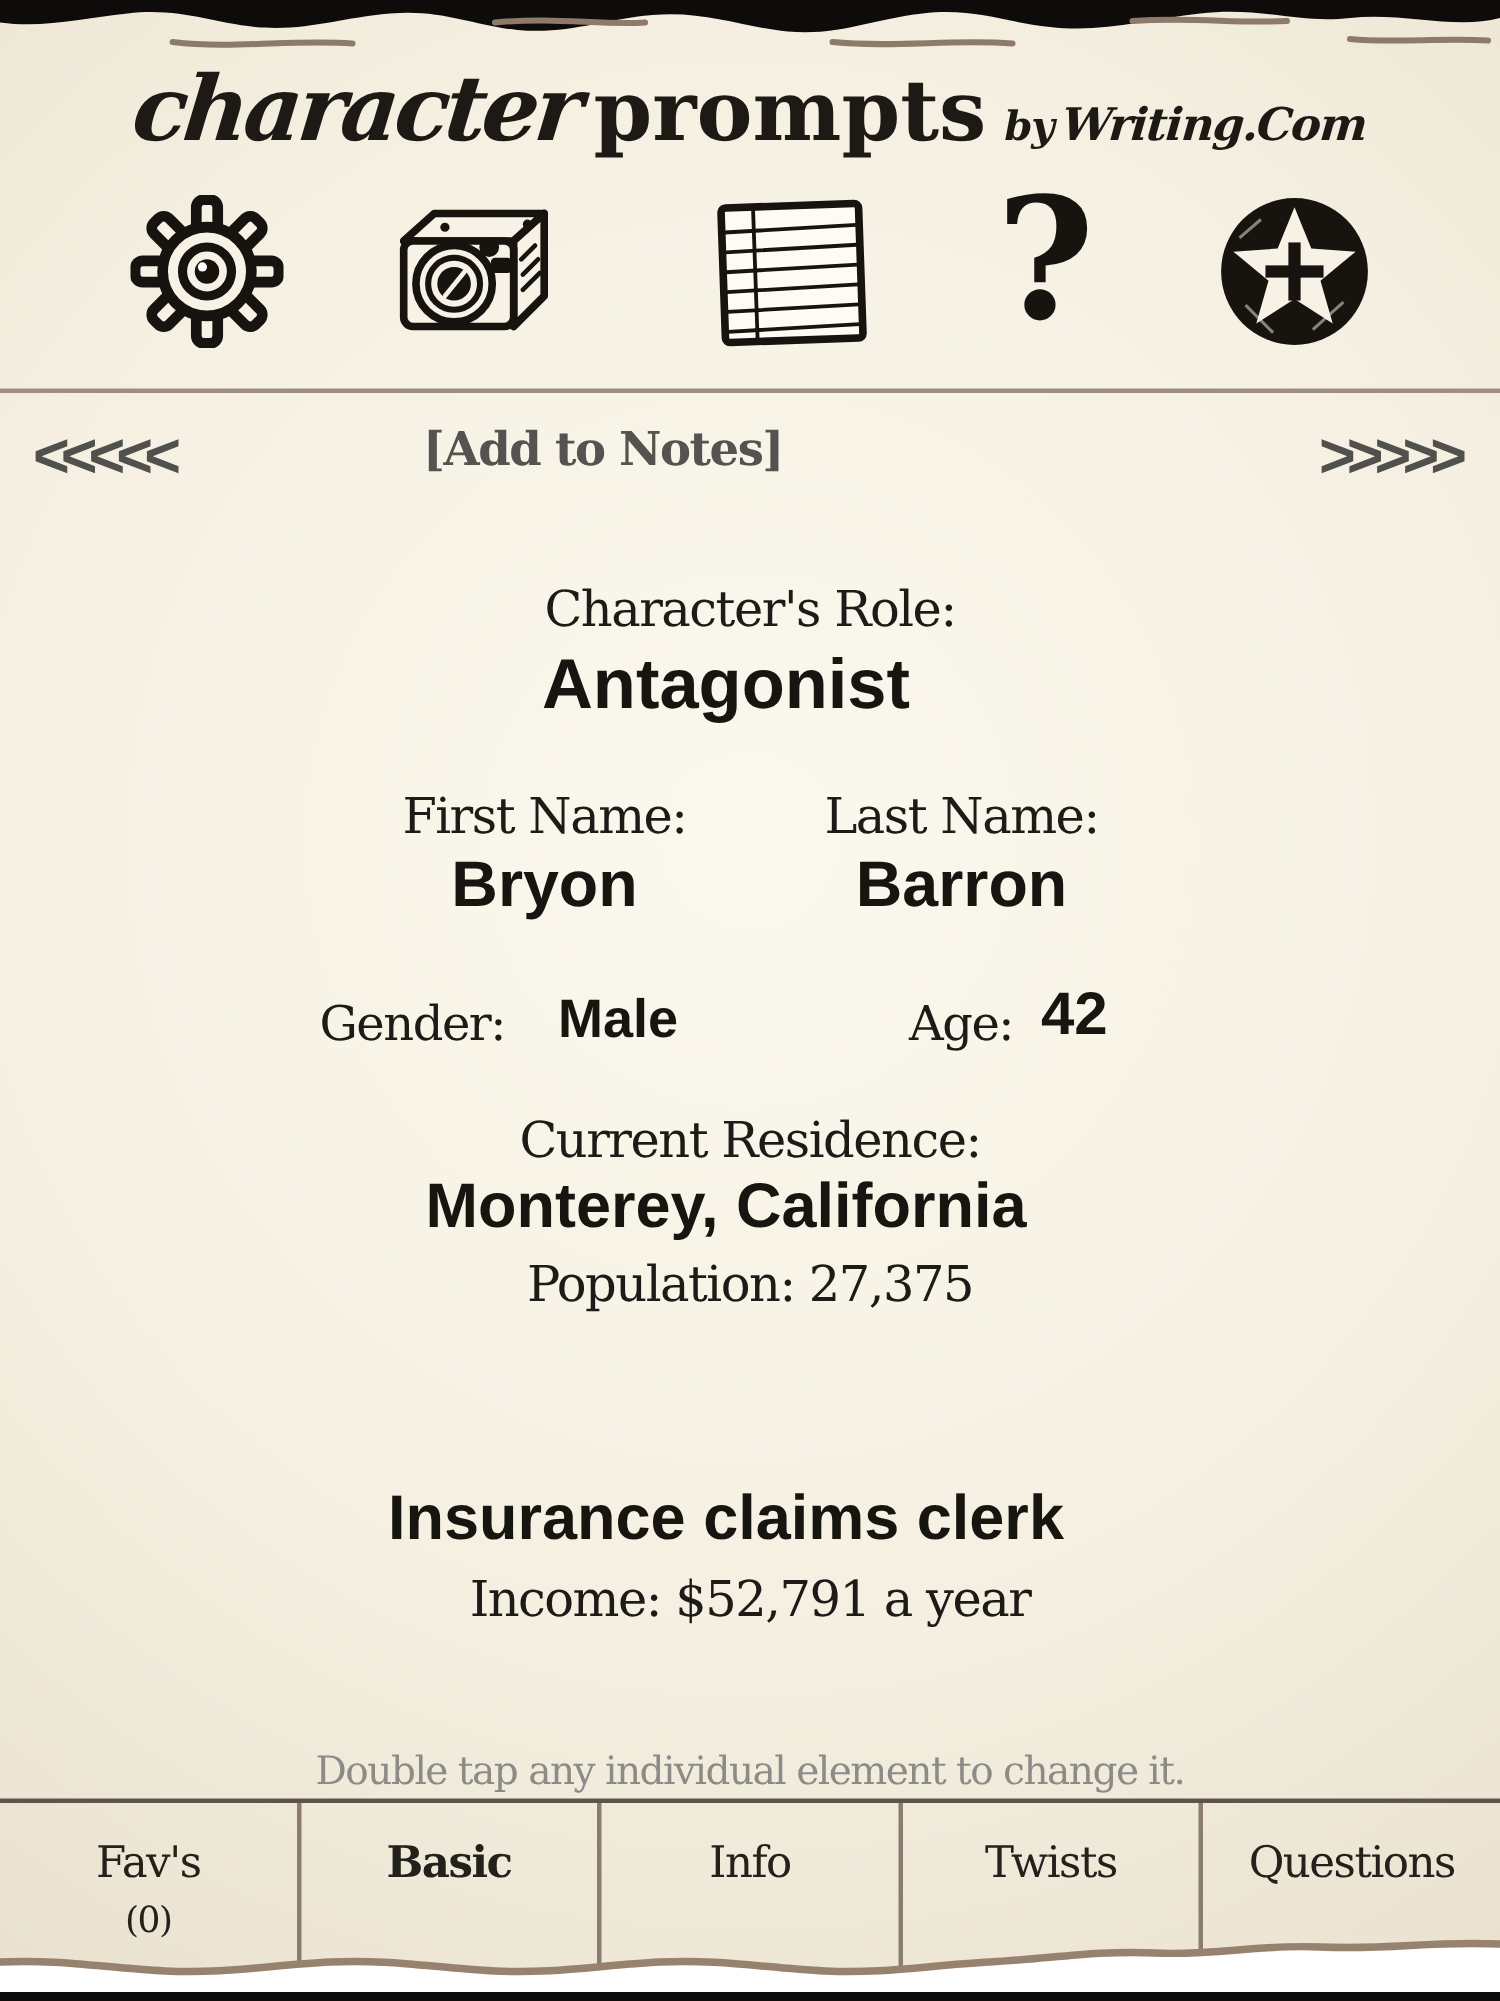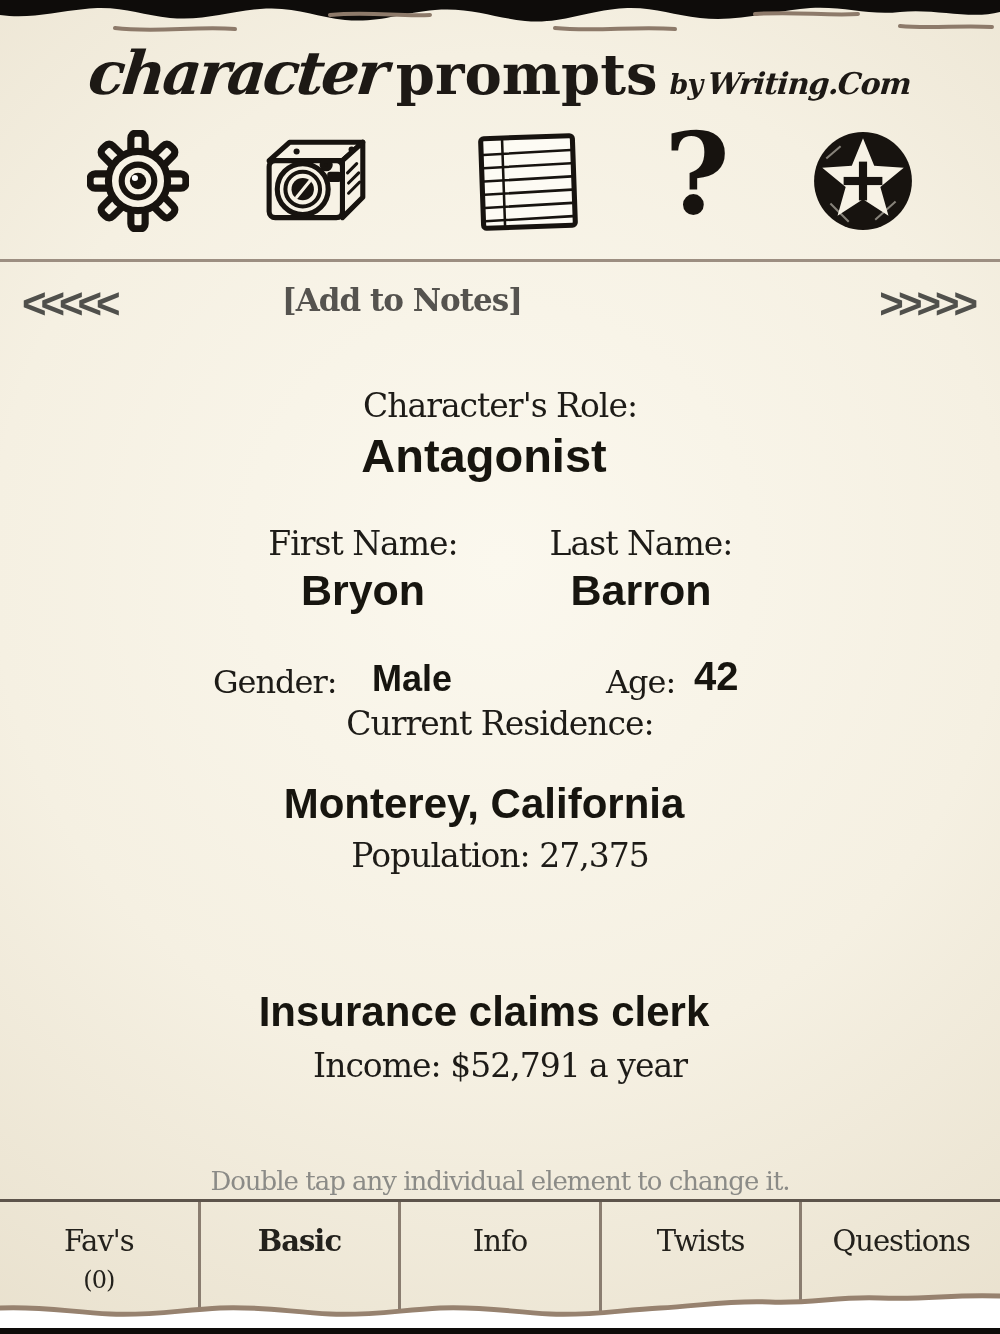--- a/index.html
+++ b/index.html
@@ -94,21 +94,21 @@
   .half-right { left: 441px !important; width: 400px !important; }
   .name-label { top: 524px; }
   .name-value { top: 566px; font-size: 43px; }
 
   .inline-item { position: absolute; white-space: nowrap; }
   .gender-label { left: 213px; top: 663px; font-family: "DejaVu Serif", serif; font-size: 32px; color: #1d1b17; letter-spacing: -1px; }
   .gender-value { left: 372px; top: 658px; font-family: "Liberation Sans", sans-serif; font-weight: 700; font-size: 36px; color: #17150f; cursor: pointer; }
   .age-label    { left: 606px; top: 663px; font-family: "DejaVu Serif", serif; font-size: 32px; color: #1d1b17; letter-spacing: -1px; }
   .age-value    { left: 694px; top: 654px; font-family: "Liberation Sans", sans-serif; font-weight: 700; font-size: 40px; color: #17150f; cursor: pointer; }
 
-  .residence-label { top: 704px; }
+  .residence-label { top: 740px; }
   .residence-value { top: 780px; font-size: 42px; }
   .population      { top: 836px; cursor: pointer; text-align: center; }
 
   .occupation-label { top: 946px; }
   .occupation-value { top: 988px; font-size: 42px; }
   .income           { top: 1046px; cursor: pointer; }
 
   
   .hint {
     position: absolute; top: 1166px; left: 0; width: 1000px; text-align: center;

